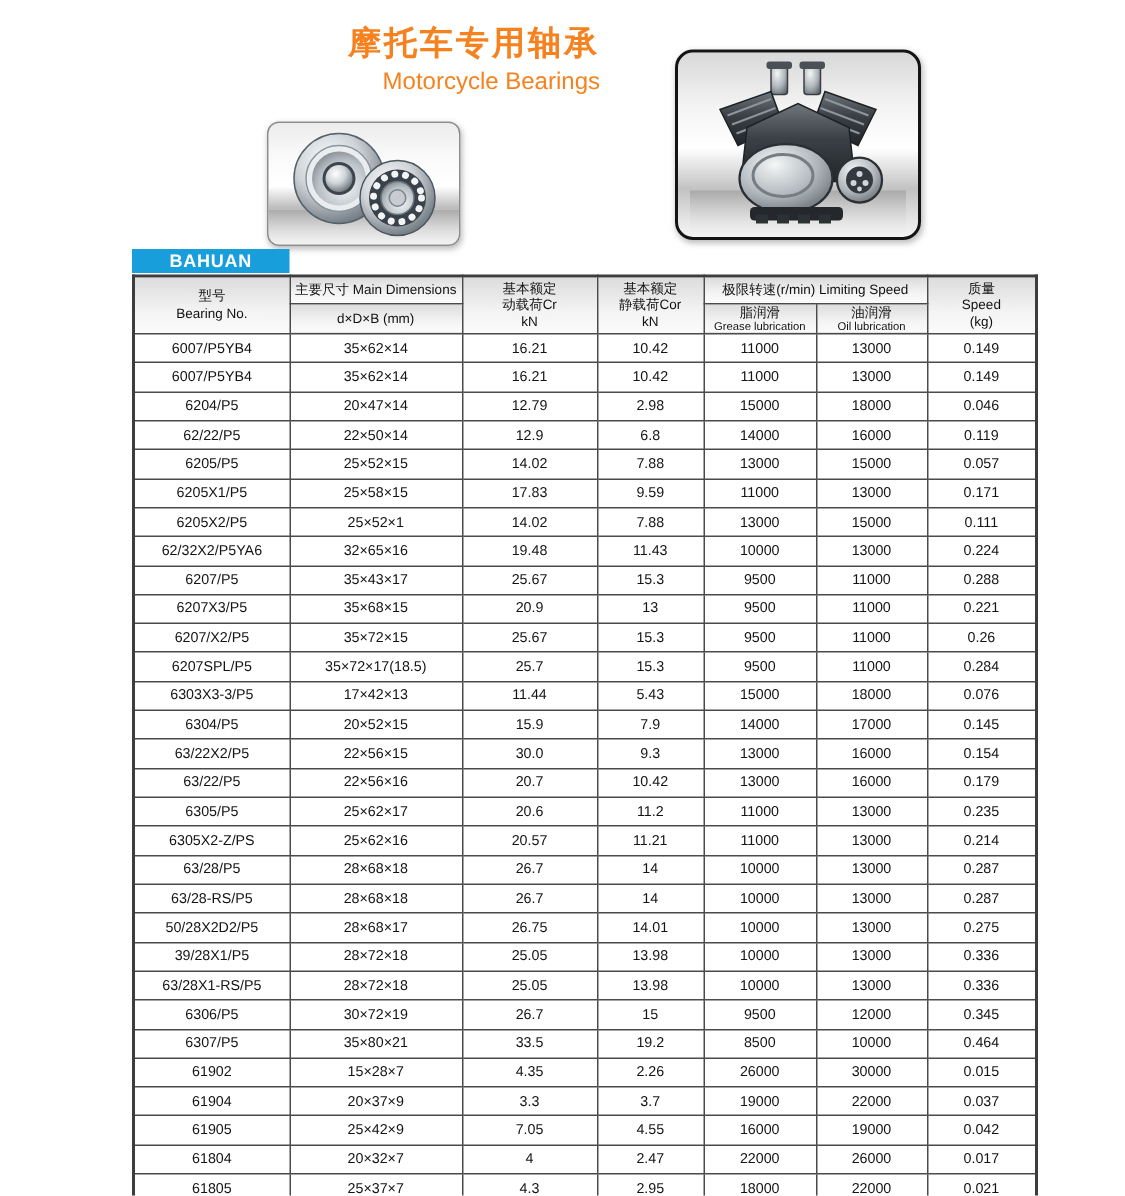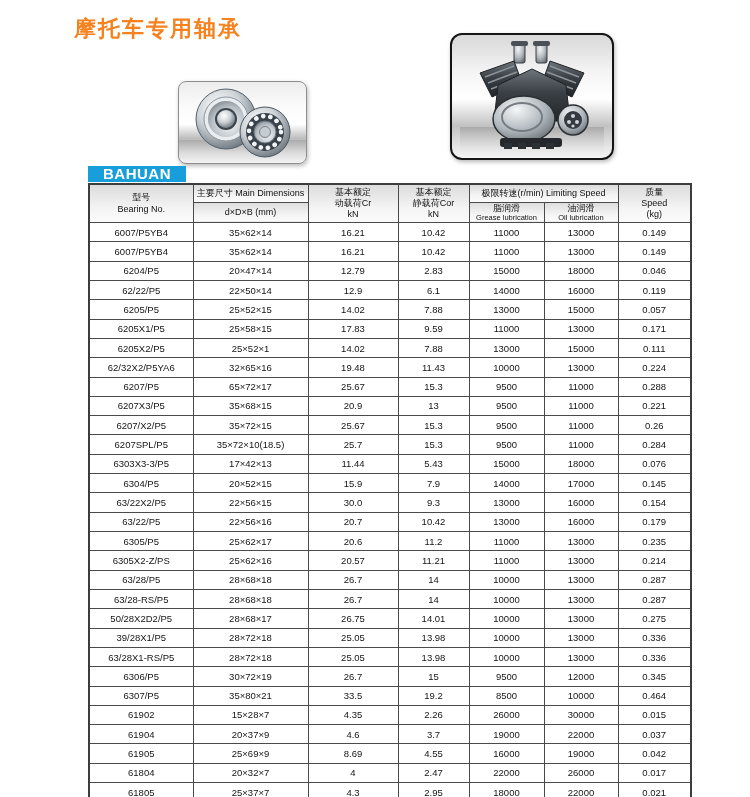--- a/index.html
+++ b/index.html
@@ -1,41 +1,41 @@
 <!DOCTYPE html>
 <html><head>
 <meta charset="utf-8">
 <style>
   html,body{margin:0;padding:0}
   body{
     width:750px;height:797px;position:relative;overflow:hidden;
     background:#ffffff;font-family:"Liberation Sans",sans-serif;color:#1a1a1a;
   }
   
-  .title-block{position:absolute;left:74px;top:16px;width:310px;text-align:left}
+  .title-block{position:absolute;left:90px;top:16px;width:310px;text-align:right}
   .title-zh{font-size:22px;font-weight:bold;color:#F5821F;letter-spacing:2px;line-height:1.2}
   .title-en{font-size:16px;color:#F5821F;margin-top:3px;line-height:1.2}
 
   
   .photo{position:absolute;overflow:hidden;box-shadow:1px 2px 4px rgba(0,0,0,.28)}
   .photo svg{display:block;width:100%;height:100%}
   .photo-bearing{
     left:178px;top:81px;width:127px;height:81px;border:1px solid #8d8d8d;border-radius:8px;
     background:linear-gradient(180deg,#ececec 0%,#fafafa 28%,#ffffff 52%,#bcbcbc 70%,#e3e3e3 88%,#f2f2f2 100%);
   }
   .photo-engine{
     left:450px;top:33px;width:160px;height:123px;border:2px solid #141414;border-radius:12px;
     background:linear-gradient(180deg,#d8d8d8 0%,#f4f4f4 30%,#ffffff 52%,#c2c2c2 74%,#e8e8e8 92%,#f4f4f4 100%);
   }
 
   
   .brand-tab{
     position:absolute;left:88px;top:166px;height:16px;line-height:16px;
-    background:#189FDB;color:#ffffff;font-size:15px;font-weight:bold;
-    padding:0 15px;letter-spacing:.5px;
+    background:#189FDB;color:#ffffff;font-size:12px;font-weight:bold;
+    padding:0 25px;letter-spacing:.5px;
   }
 
   
   .bearing-table{
     position:absolute;left:88px;top:183px;width:602px;
     border-collapse:collapse;table-layout:fixed;
     border:2px solid #3d3d3d;
   }
   .bearing-table th,.bearing-table td{
     border:1px solid #4a4a4a;text-align:center;vertical-align:middle;
@@ -49,20 +49,21 @@
   .bearing-table thead tr:last-child{height:19px}
   .bearing-table thead .en{font-size:7.5px;display:block;line-height:1.1}
   .bearing-table thead .ln{display:block}
   .bearing-table tbody td{height:18.32px;font-size:9.5px;background:#ffffff;color:#141414}
 </style>
 </head>
 <body>
 
 <div class="title-block">
   <div class="title-zh">摩托车专用轴承</div>
+  <div class="title-en">Motorcycle Bearings</div>
 </div>
 
 <div class="photo photo-bearing">
   <svg viewBox="0 0 127 81">
     <defs>
       <radialGradient id="mg1" cx="38%" cy="32%" r="80%">
         <stop offset="0%" stop-color="#ffffff"></stop>
           <stop offset="45%" stop-color="#cfd4d8"></stop>
         <stop offset="75%" stop-color="#8d959c"></stop>
           <stop offset="100%" stop-color="#5c646b"></stop>
@@ -215,30 +216,30 @@
         <td>16.21</td>
         <td>10.42</td>
         <td>11000</td>
         <td>13000</td>
         <td>0.149</td>
       </tr>
       <tr>
         <td>6204/P5</td>
         <td>20×47×14</td>
         <td>12.79</td>
-        <td>2.83</td>
+        <td>2.98</td>
         <td>15000</td>
         <td>18000</td>
         <td>0.046</td>
       </tr>
       <tr>
         <td>62/22/P5</td>
         <td>22×50×14</td>
         <td>12.9</td>
-        <td>6.1</td>
+        <td>6.8</td>
         <td>14000</td>
         <td>16000</td>
         <td>0.119</td>
       </tr>
       <tr>
         <td>6205/P5</td>
         <td>25×52×15</td>
         <td>14.02</td>
         <td>7.88</td>
         <td>13000</td>
@@ -267,21 +268,21 @@
         <td>62/32X2/P5YA6</td>
         <td>32×65×16</td>
         <td>19.48</td>
         <td>11.43</td>
         <td>10000</td>
         <td>13000</td>
         <td>0.224</td>
       </tr>
       <tr>
         <td>6207/P5</td>
-        <td>65×72×17</td>
+        <td>35×43×17</td>
         <td>25.67</td>
         <td>15.3</td>
         <td>9500</td>
         <td>11000</td>
         <td>0.288</td>
       </tr>
       <tr>
         <td>6207X3/P5</td>
         <td>35×68×15</td>
         <td>20.9</td>
@@ -294,21 +295,21 @@
         <td>6207/X2/P5</td>
         <td>35×72×15</td>
         <td>25.67</td>
         <td>15.3</td>
         <td>9500</td>
         <td>11000</td>
         <td>0.26</td>
       </tr>
       <tr>
         <td>6207SPL/P5</td>
-        <td>35×72×10(18.5)</td>
+        <td>35×72×17(18.5)</td>
         <td>25.7</td>
         <td>15.3</td>
         <td>9500</td>
         <td>11000</td>
         <td>0.284</td>
       </tr>
       <tr>
         <td>6303X3-3/P5</td>
         <td>17×42×13</td>
         <td>11.44</td>
@@ -430,30 +431,30 @@
         <td>15×28×7</td>
         <td>4.35</td>
         <td>2.26</td>
         <td>26000</td>
         <td>30000</td>
         <td>0.015</td>
       </tr>
       <tr>
         <td>61904</td>
         <td>20×37×9</td>
-        <td>4.6</td>
+        <td>3.3</td>
         <td>3.7</td>
         <td>19000</td>
         <td>22000</td>
         <td>0.037</td>
       </tr>
       <tr>
         <td>61905</td>
-        <td>25×69×9</td>
-        <td>8.69</td>
+        <td>25×42×9</td>
+        <td>7.05</td>
         <td>4.55</td>
         <td>16000</td>
         <td>19000</td>
         <td>0.042</td>
       </tr>
       <tr>
         <td>61804</td>
         <td>20×32×7</td>
         <td>4</td>
         <td>2.47</td>

